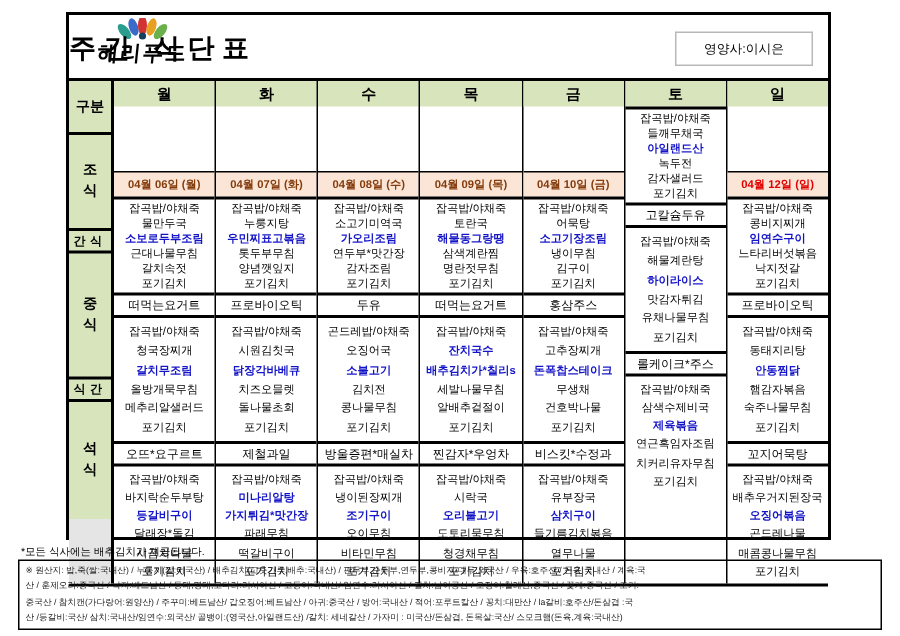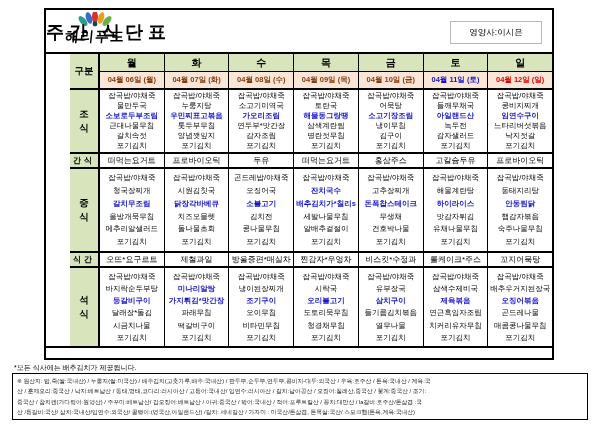--- a/index.html
+++ b/index.html
@@ -11,34 +11,34 @@
   .logo{position:absolute;left:6px;top:2px;width:86px;text-align:center;}
   .logo-text{font-size:14px;font-weight:900;letter-spacing:1px;transform:skewX(-6deg);display:inline-block;}
   .title{position:absolute;left:0;right:0;top:10px;text-align:left;
          font-size:18px;font-weight:800;letter-spacing:5px;}
   .nutri-box{position:absolute;right:10px;top:11px;width:92px;height:23px;
              border:1px solid #b8b8b8;display:flex;align-items:center;justify-content:center;
              font-size:8.5px;box-sizing:border-box;text-align:center;}
   
   .menu-table{position:absolute;left:0;top:42px;width:100%;border-top:2px solid #000;box-sizing:border-box;}
   .main-grid{display:flex;width:100%;}
-  .label-col{width:30px;flex:0 0 30px;border-right:2px solid #000;box-sizing:border-box;background:#e5e5e5;margin-left:24px;}
+  .label-col{width:30px;flex:0 0 30px;border-right:2px solid #000;box-sizing:border-box;background:#e5e5e5;}
   .day-col{flex:1 1 0;min-width:0;}
   .day-col + .day-col{border-left:1px solid #000;}
   .cell{box-sizing:border-box;overflow:hidden;}
   .lcell{box-sizing:border-box;display:flex;align-items:center;justify-content:center;
          font-weight:bold;font-size:9.5px;background:#d7e4bc;}
   .l-corner{height:34px;}
   .l-sec{border-top:2px solid #000;}
   .vlabel{width:12px;word-break:break-all;text-align:center;line-height:1.5;display:inline-block;}
   .hlabel{letter-spacing:3px;font-size:9px;}
   .c-dayname{height:17px;background:#d7e4bc;display:flex;align-items:center;justify-content:center;
              font-weight:bold;font-size:10px;}
   .c-date{height:17px;background:#fbe5d6;border-top:1px solid #000;display:flex;align-items:center;
-          justify-content:center;font-weight:bold;font-size:7.5px;color:#843c0c;white-space:nowrap;}
+          justify-content:center;font-weight:bold;font-size:7.5px;color:#843c0c;white-space:nowrap;margin-top:43px;}
   .c-menu{display:flex;flex-direction:column;justify-content:space-evenly;align-items:center;
           border-top:2px solid #000;}
   .c-breakfast{height:64px;}
   .c-snack1,.c-snack2{height:15px;display:flex;align-items:center;justify-content:center;
           border-top:2px solid #000;font-size:8px;}
   .c-lunch{height:84px;}
   .c-dinner{height:80px;}
   .menu-line{font-size:7.5px;line-height:1;white-space:nowrap;}
   .hl{color:#1414c8;font-weight:bold;}
   .note-row{border-top:2px solid #000;height:13px;display:flex;align-items:center;
@@ -231,21 +231,20 @@
             <div class="menu-line">잡곡밥/야채죽</div>
             <div class="menu-line">유부장국</div>
             <div class="menu-line hl">삼치구이</div>
             <div class="menu-line">들기름김치볶음</div>
             <div class="menu-line">열무나물</div>
             <div class="menu-line">포기김치</div>
           </div>
         </div>
         <div class="day-col">
           <div class="cell c-dayname">토</div>
-          <div class="cell c-date" style="color: rgb(20, 20, 200);">04월 11일 (토)</div>
           <div class="cell c-menu c-breakfast">
             <div class="menu-line">잡곡밥/야채죽</div>
             <div class="menu-line">들깨무채국</div>
             <div class="menu-line hl">아일랜드산</div>
             <div class="menu-line">녹두전</div>
             <div class="menu-line">감자샐러드</div>
             <div class="menu-line">포기김치</div>
           </div>
           <div class="cell c-snack1">고칼슘두유</div>
           <div class="cell c-menu c-lunch">

